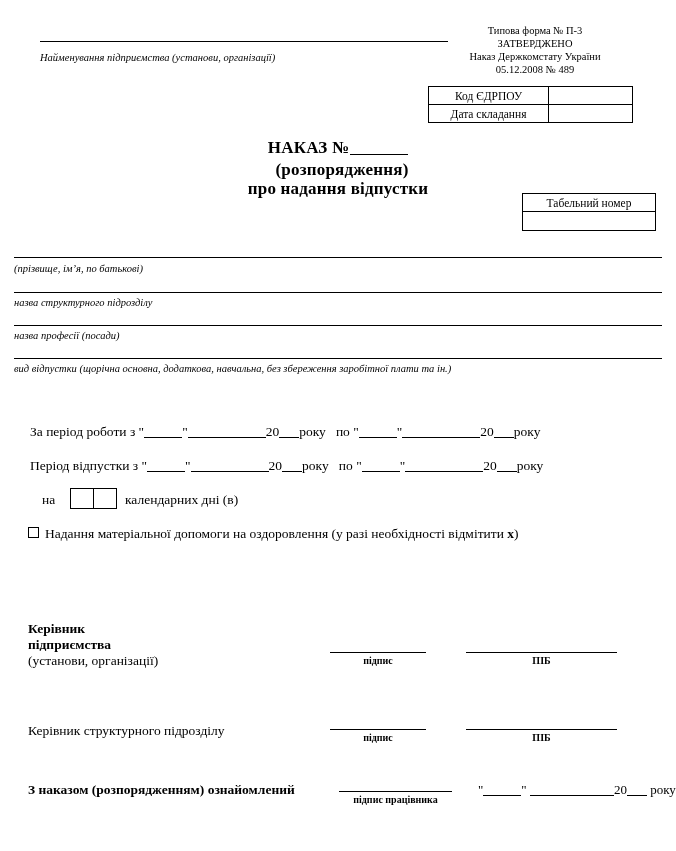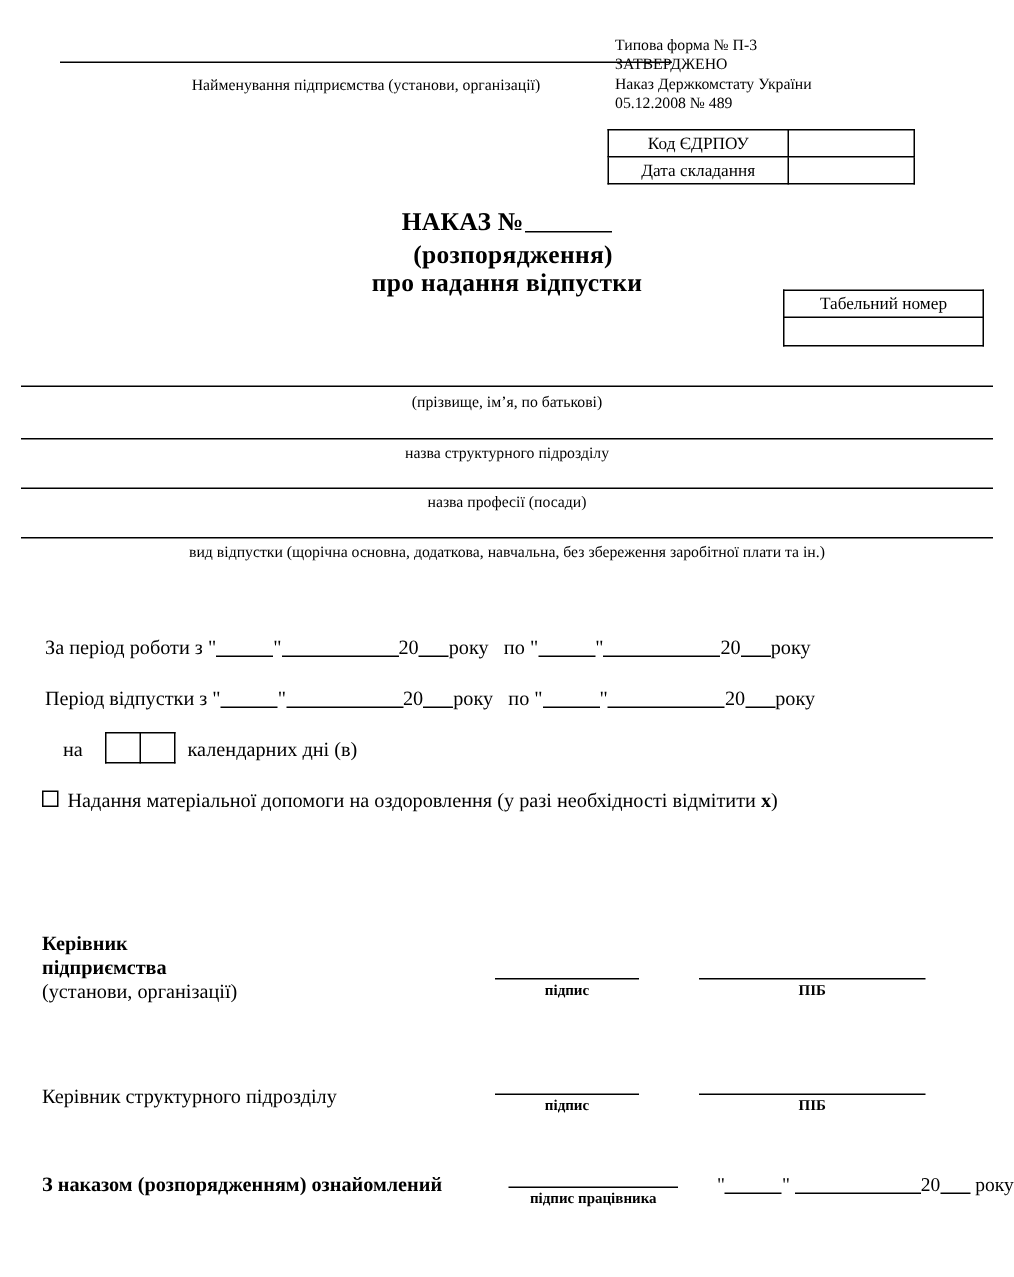--- a/index.html
+++ b/index.html
@@ -27,21 +27,21 @@
     border-top: 1px solid #000;
     height: 0;
     font-size: 0;
     line-height: 0;
   }
 
   
   .hdr-line {
     font-size: 10.5px;
     line-height: 13px;
-    text-align: left;
+    text-align: center;
     white-space: nowrap;
   }
 
   
   .boxtable {
     position: absolute;
     border-collapse: collapse;
     table-layout: fixed;
   }
   .boxtable td {
@@ -67,23 +67,23 @@
     width: 58px;
     border-bottom: 1.5px solid #000;
     vertical-align: -2px;
     margin-left: 1px;
   }
 
   
   .caption {
     position: absolute;
     font-size: 10.5px;
-    text-align: center;
     white-space: nowrap;
     line-height: 12px;
+    font-style: italic;
   }
 
   
   .formrow {
     position: absolute;
     font-size: 13.5px;
     white-space: nowrap;
     line-height: 16px;
   }
   .u {
@@ -134,21 +134,21 @@
 <div id="page">
 
   <div class="rule" style="left:40px; top:41px; width:408px;"></div>
   <div class="caption" style="left:40px; top:52px; width:408px;">Найменування підприємства (установи, організації)</div>
 
   <div class="abs hdr-line" style="left:410px; top:24px; width:250px;">Типова форма № П-3</div>
   <div class="abs hdr-line" style="left:410px; top:37px; width:250px;">ЗАТВЕРДЖЕНО</div>
   <div class="abs hdr-line" style="left:410px; top:50px; width:250px;">Наказ Держкомстату України</div>
   <div class="abs hdr-line" style="left:410px; top:63px; width:250px;">05.12.2008  № 489</div>
 
-  <table class="boxtable" style="left:405px; top:86px; width:204px;">
+  <table class="boxtable" style="left:428px; top:86px; width:204px;">
     <colgroup>
         <col style="width:120px">
         <col style="width:84px">
       </colgroup>
     <tbody>
       <tr>
         <td>Код  ЄДРПОУ</td>
         <td></td>
       </tr>
       <tr>

